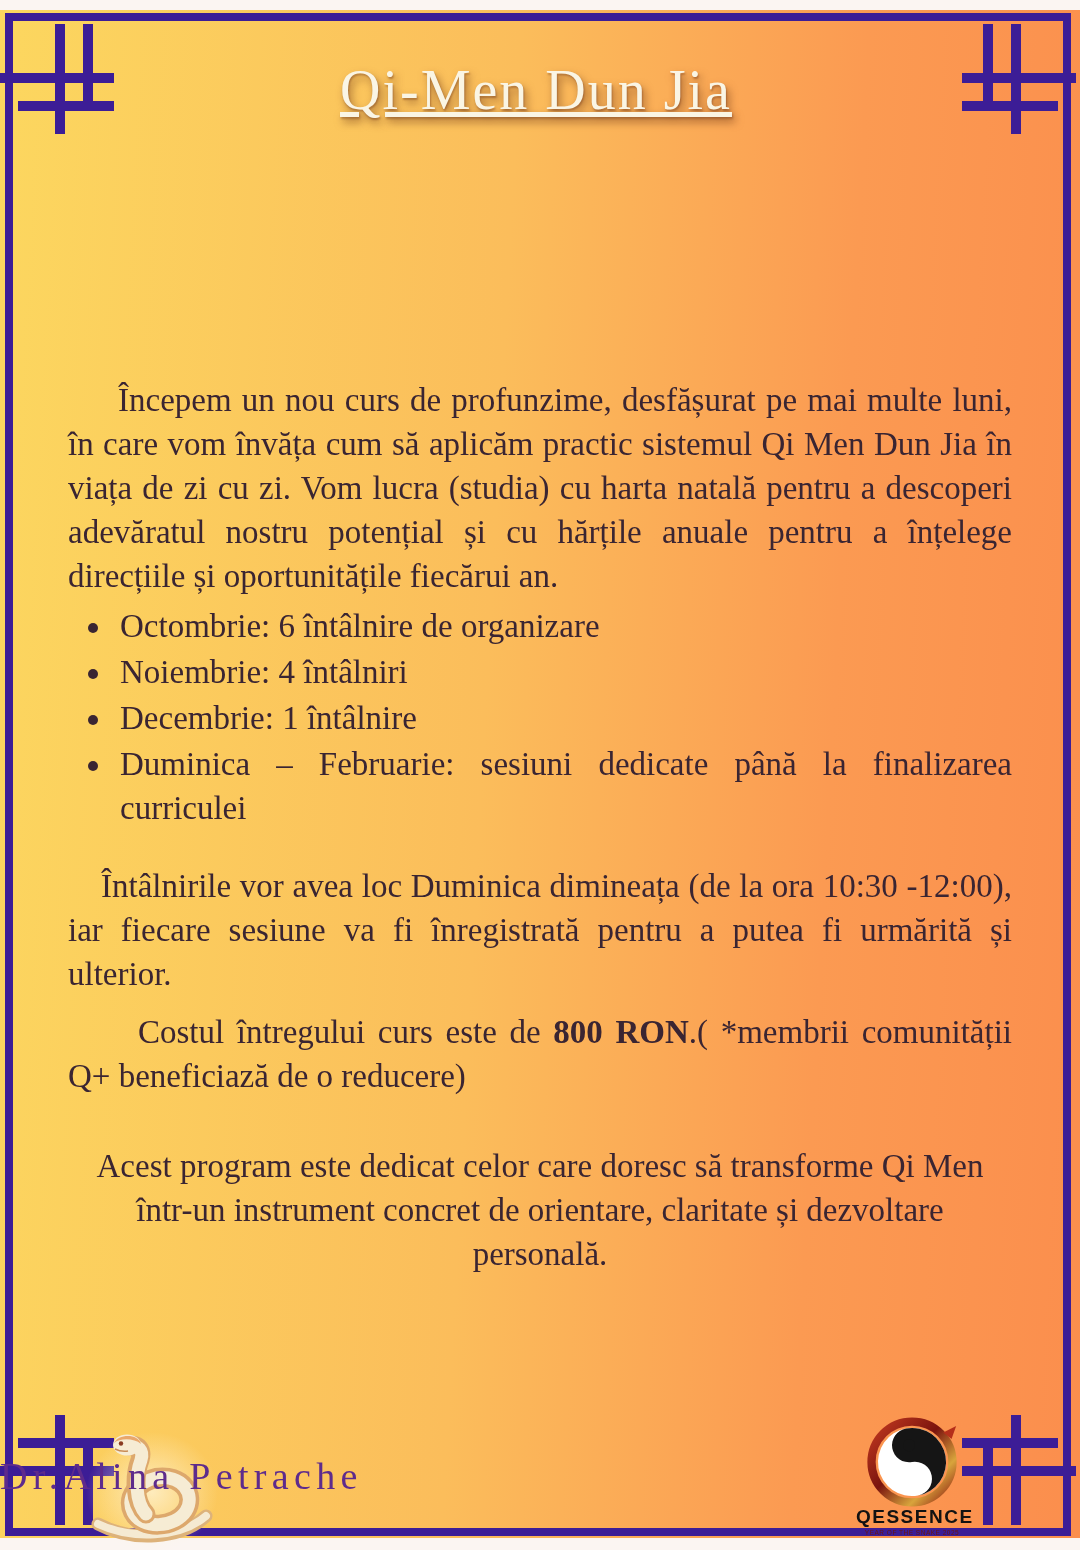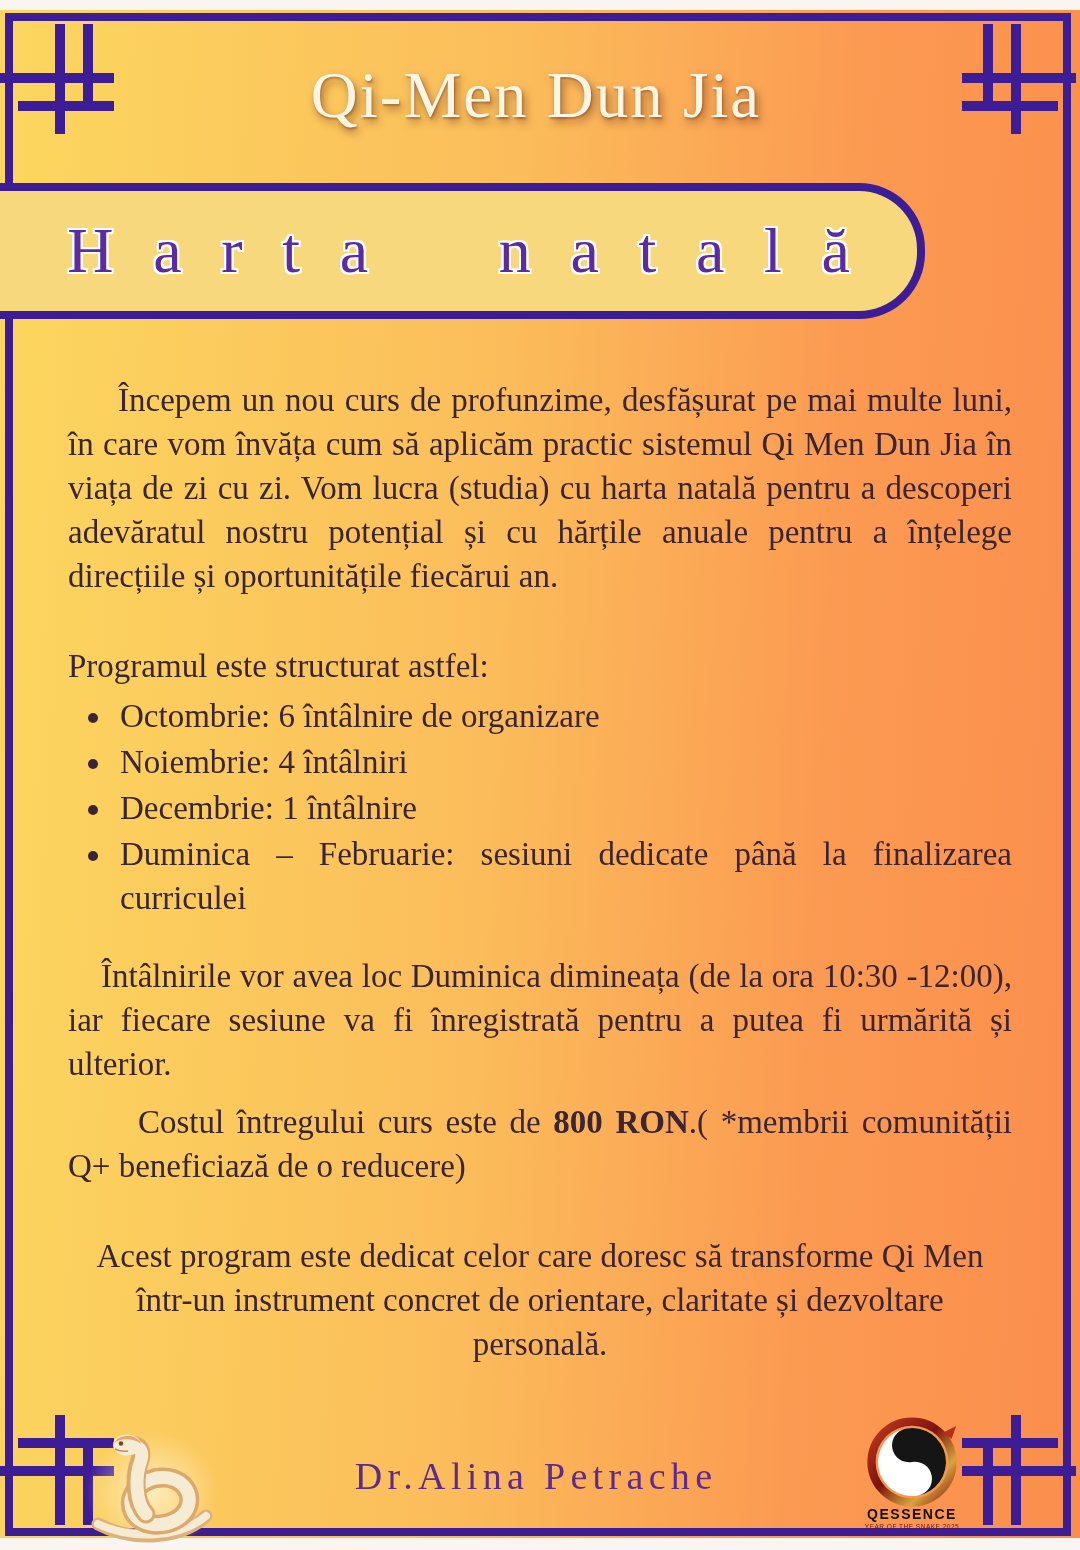--- a/index.html
+++ b/index.html
@@ -9,51 +9,51 @@
     background:linear-gradient(93deg,#FCD75F 0%,#FBBD5B 45%,#FB9A52 75%,#FB8E4D 100%);}
   .frame{position:absolute;left:5px;top:3px;right:9px;bottom:2px;border:8px solid #3C1D96;pointer-events:none;}
   .corner{position:absolute;width:150px;height:150px;pointer-events:none;}
   .corner svg{display:block;width:150px;height:150px;}
   .corner.tl{left:0;top:2px;}
   .corner.tr{right:4px;top:2px;transform:scaleX(-1);}
   .corner.bl{left:0;bottom:1px;transform:scaleY(-1);}
   .corner.br{right:4px;bottom:1px;transform:scale(-1,-1);}
 
   .title{position:absolute;left:0;top:48px;width:1072px;text-align:center;
-    font-size:65px;font-weight:400;color:#FAF5E4;letter-spacing:2px;
-    text-shadow:3px 5px 9px rgba(110,55,25,.6),1px 2px 2px rgba(120,60,30,.45);}
+    font-size:56px;font-weight:400;color:#FAF5E4;letter-spacing:2px;
+    text-shadow:3px 5px 9px rgba(110,55,25,.6),1px 2px 2px rgba(120,60,30,.45);text-decoration:underline;}
   .banner{position:absolute;left:0;top:173px;width:925px;height:136px;box-sizing:border-box;
     background:#F8D87C;border:8px solid #3C1D96;border-left:none;border-radius:0 66px 66px 0;
     display:flex;align-items:center;justify-content:center;}
   .banner-text{font-size:64px;color:#5B2BA4;letter-spacing:.62em;word-spacing:.55em;
     padding-left:40px;white-space:nowrap;
     text-shadow:-2px -2px 0 #fff,2px -2px 0 #fff,-2px 2px 0 #fff,2px 2px 0 #fff,0 2px 0 #fff,0 -2px 0 #fff,2px 0 0 #fff,-2px 0 0 #fff;}
 
   .content{position:absolute;left:68px;top:368px;width:944px;color:#3A2532;
     font-size:33px;line-height:44px;}
   .content p{margin:0;text-align:justify;}
   .p1{text-indent:50px;}
   .schedule-heading{margin-top:46px !important;text-align:left !important;}
   ul.schedule{margin:6px 0 0 0;padding-left:46px;}
   ul.schedule li{margin:2px 0;padding-left:6px;text-align:justify;}
   .p2{margin-top:34px !important;text-indent:33px;}
   .p3{margin-top:14px !important;text-indent:70px;}
   .p3 b{font-weight:700;}
   .p4{margin-top:46px !important;text-align:center !important;padding:0 14px;}
 
-  .author{position:absolute;left:0;top:1444px;width:1072px;text-align:center;
+  .author{position:absolute;left:0;top:1444px;width:1072px;
     font-size:38px;color:#5E2B8C;letter-spacing:.14em;}
   .site{position:absolute;left:0;top:1490px;width:1072px;display:flex;justify-content:center;}
   .site span{display:inline-block;transform:scaleX(.8);transform-origin:center;
     font-family:"Liberation Sans",sans-serif;font-weight:700;font-size:27px;color:#4A2BA6;letter-spacing:.02em;white-space:nowrap;}
 
   .snake{position:absolute;left:82px;top:1408px;width:140px;height:140px;}
   .logo{position:absolute;left:856px;top:1406px;width:112px;text-align:center;}
   .logo svg{display:block;margin:0 auto;}
-  .logo-name{font-family:"Liberation Sans",sans-serif;font-weight:700;font-size:14px;color:#121212;letter-spacing:1.5px;margin-top:-2px;}
+  .logo-name{font-family:"Liberation Sans",sans-serif;font-weight:700;font-size:19px;color:#121212;letter-spacing:1.5px;margin-top:-2px;}
   .logo-tag{font-family:"Liberation Sans",sans-serif;font-size:6.5px;color:#6B1410;letter-spacing:.5px;margin-top:1px;}
 </style>
 </head>
 <body>
 
 <div class="page">
   <div class="poster">
 
     <div class="frame"></div>
 
@@ -93,27 +93,23 @@
         <path d="M60 12 V 122"></path>
             <path d="M88 12 V 97"></path>
         <path d="M0 66 H 114"></path>
             <path d="M18 94 H 114"></path>
       </g>
         </svg>
     </div>
 
     <div class="title">Qi-Men Dun Jia</div>
 
-    <div class="banner">
-      <div class="banner-text">Harta natală</div>
-    </div>
 
     <div class="content">
       <p class="p1">Începem un nou curs de profunzime, desfășurat pe mai multe luni, în care vom învăța cum să aplicăm practic sistemul Qi Men Dun Jia în viața de zi cu zi. Vom lucra (studia) cu harta natală pentru a descoperi adevăratul nostru potențial și cu hărțile anuale pentru a înțelege direcțiile și oportunitățile fiecărui an.</p>
-      <p class="schedule-heading">Programul este structurat astfel:</p>
       <ul class="schedule">
         <li>Octombrie: 6 întâlnire de organizare</li>
         <li>Noiembrie: 4 întâlniri</li>
         <li>Decembrie: 1 întâlnire</li>
         <li>Duminica – Februarie: sesiuni dedicate până la finalizarea curriculei</li>
       </ul>
       <p class="p2">Întâlnirile vor avea loc Duminica dimineața (de la ora 10:30 -12:00), iar fiecare sesiune va fi înregistrată pentru a putea fi urmărită și ulterior.</p>
       <p class="p3"><span>Costul întregului curs este de </span><b>800 RON</b><span>.( *membrii comunității Q+ beneficiază de o reducere)</span></p>
       <p class="p4">Acest program este dedicat celor care doresc să transforme Qi Men într-un instrument concret de orientare, claritate și dezvoltare personală.</p>
     </div>

